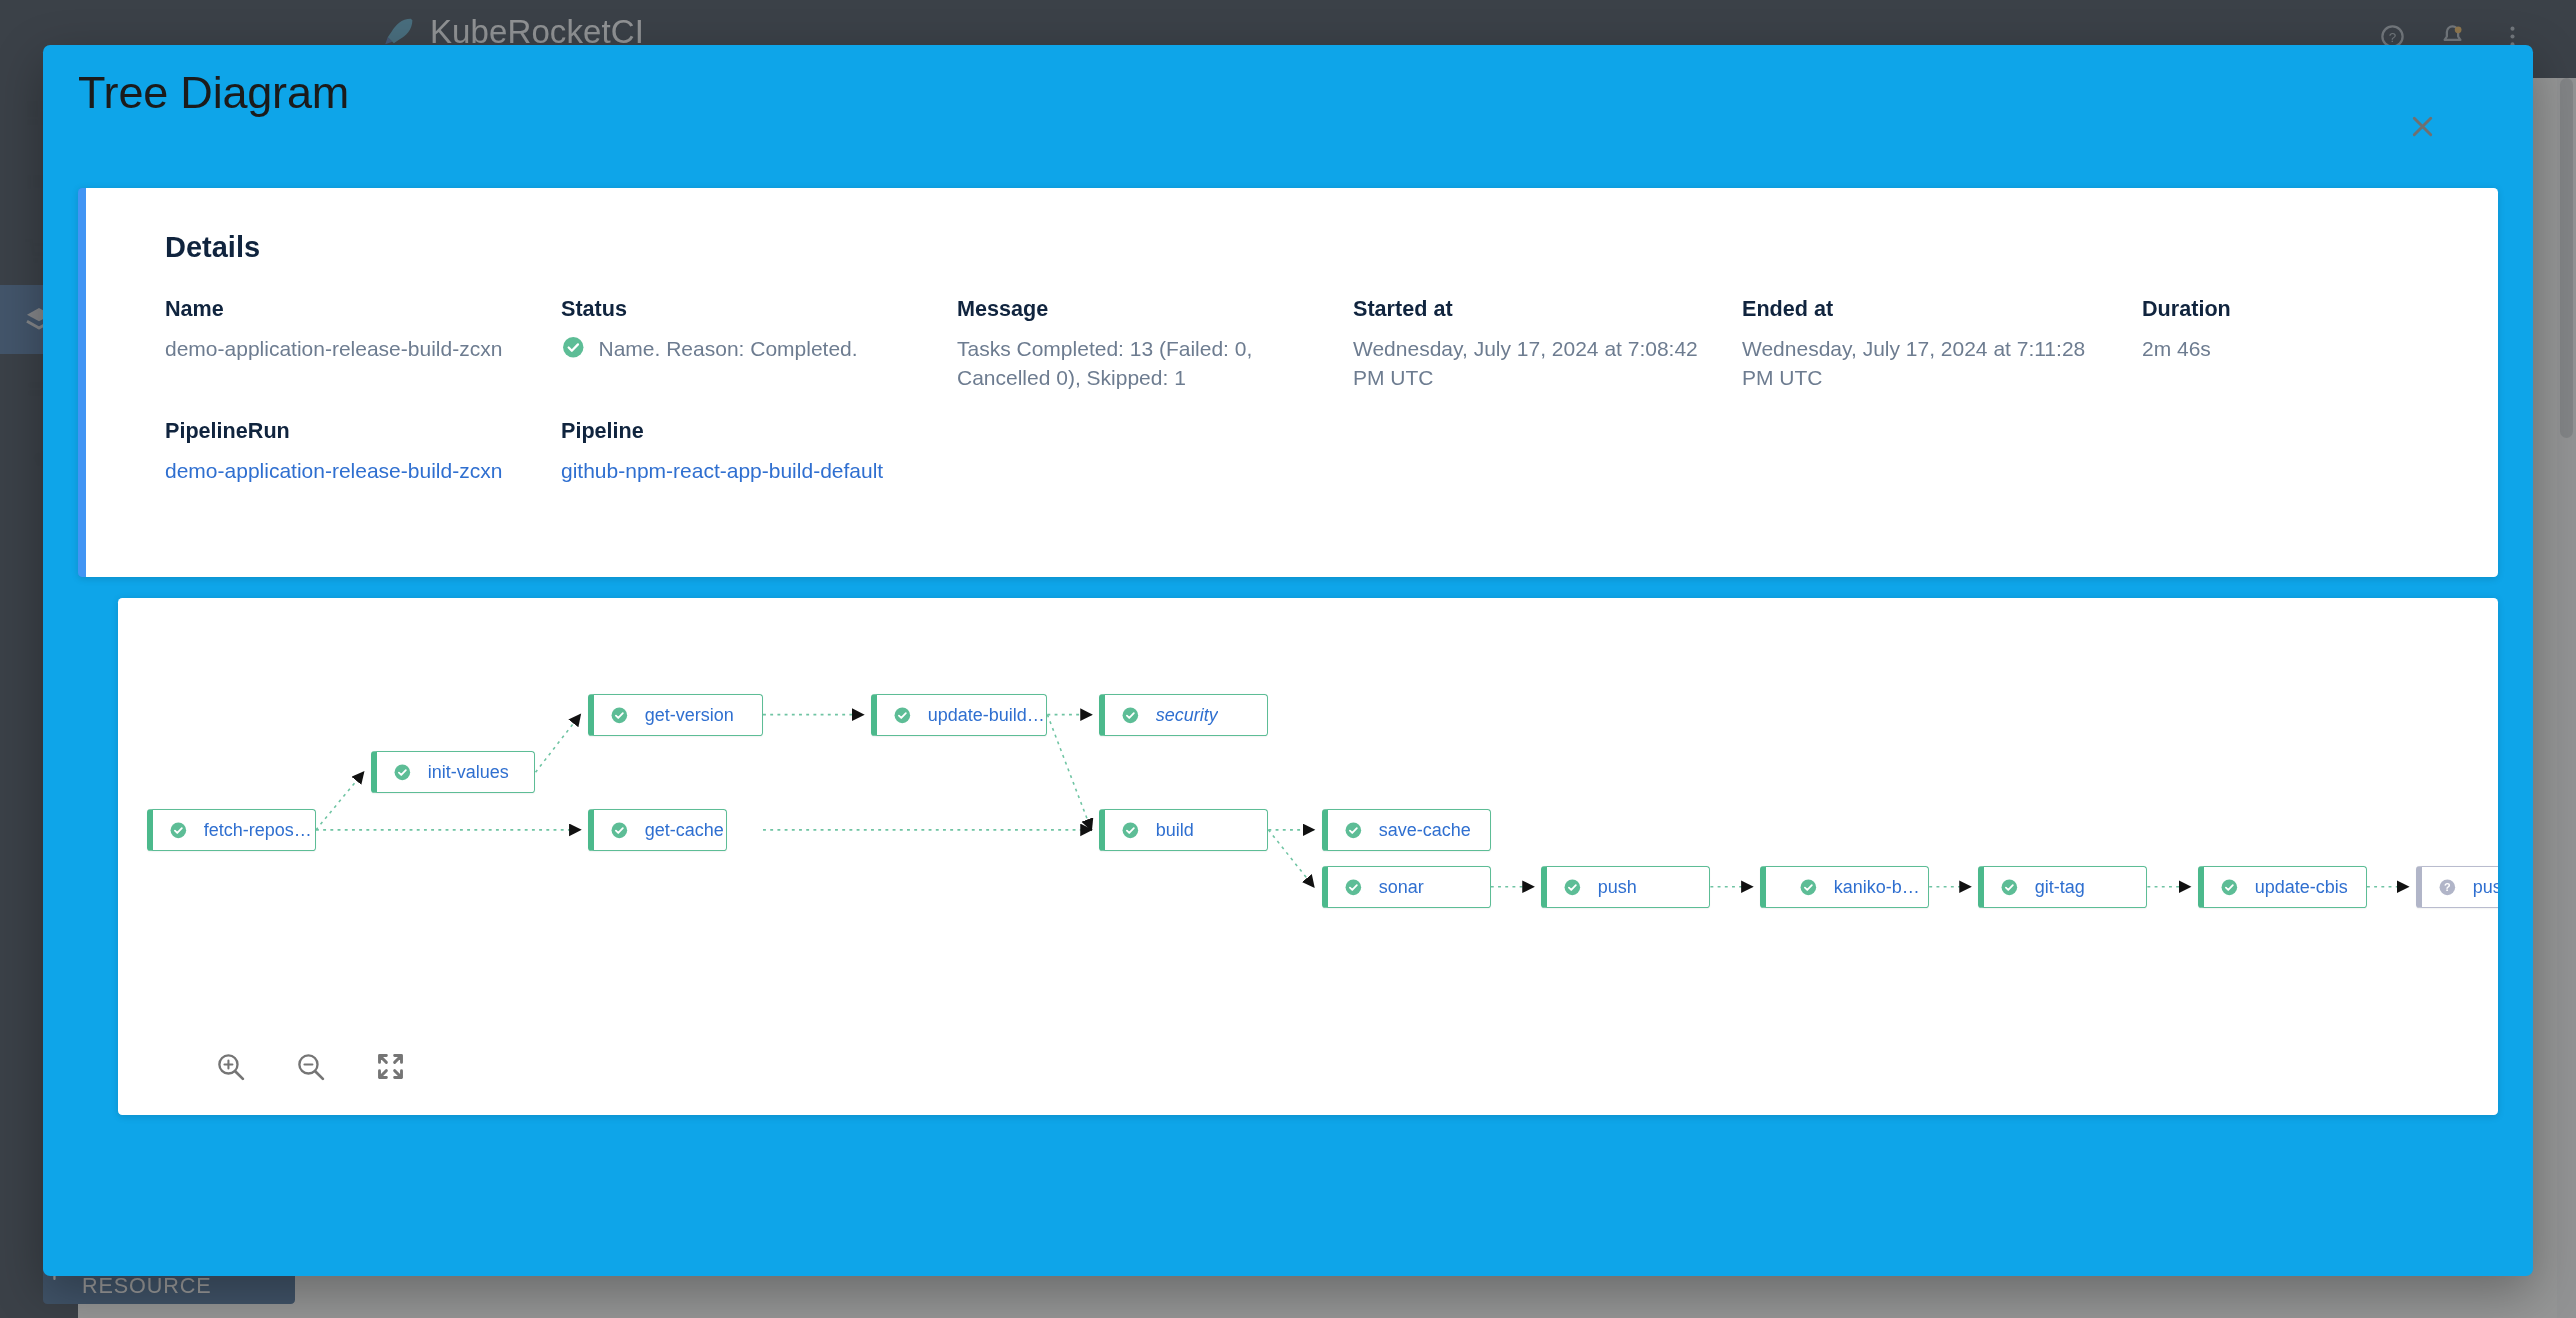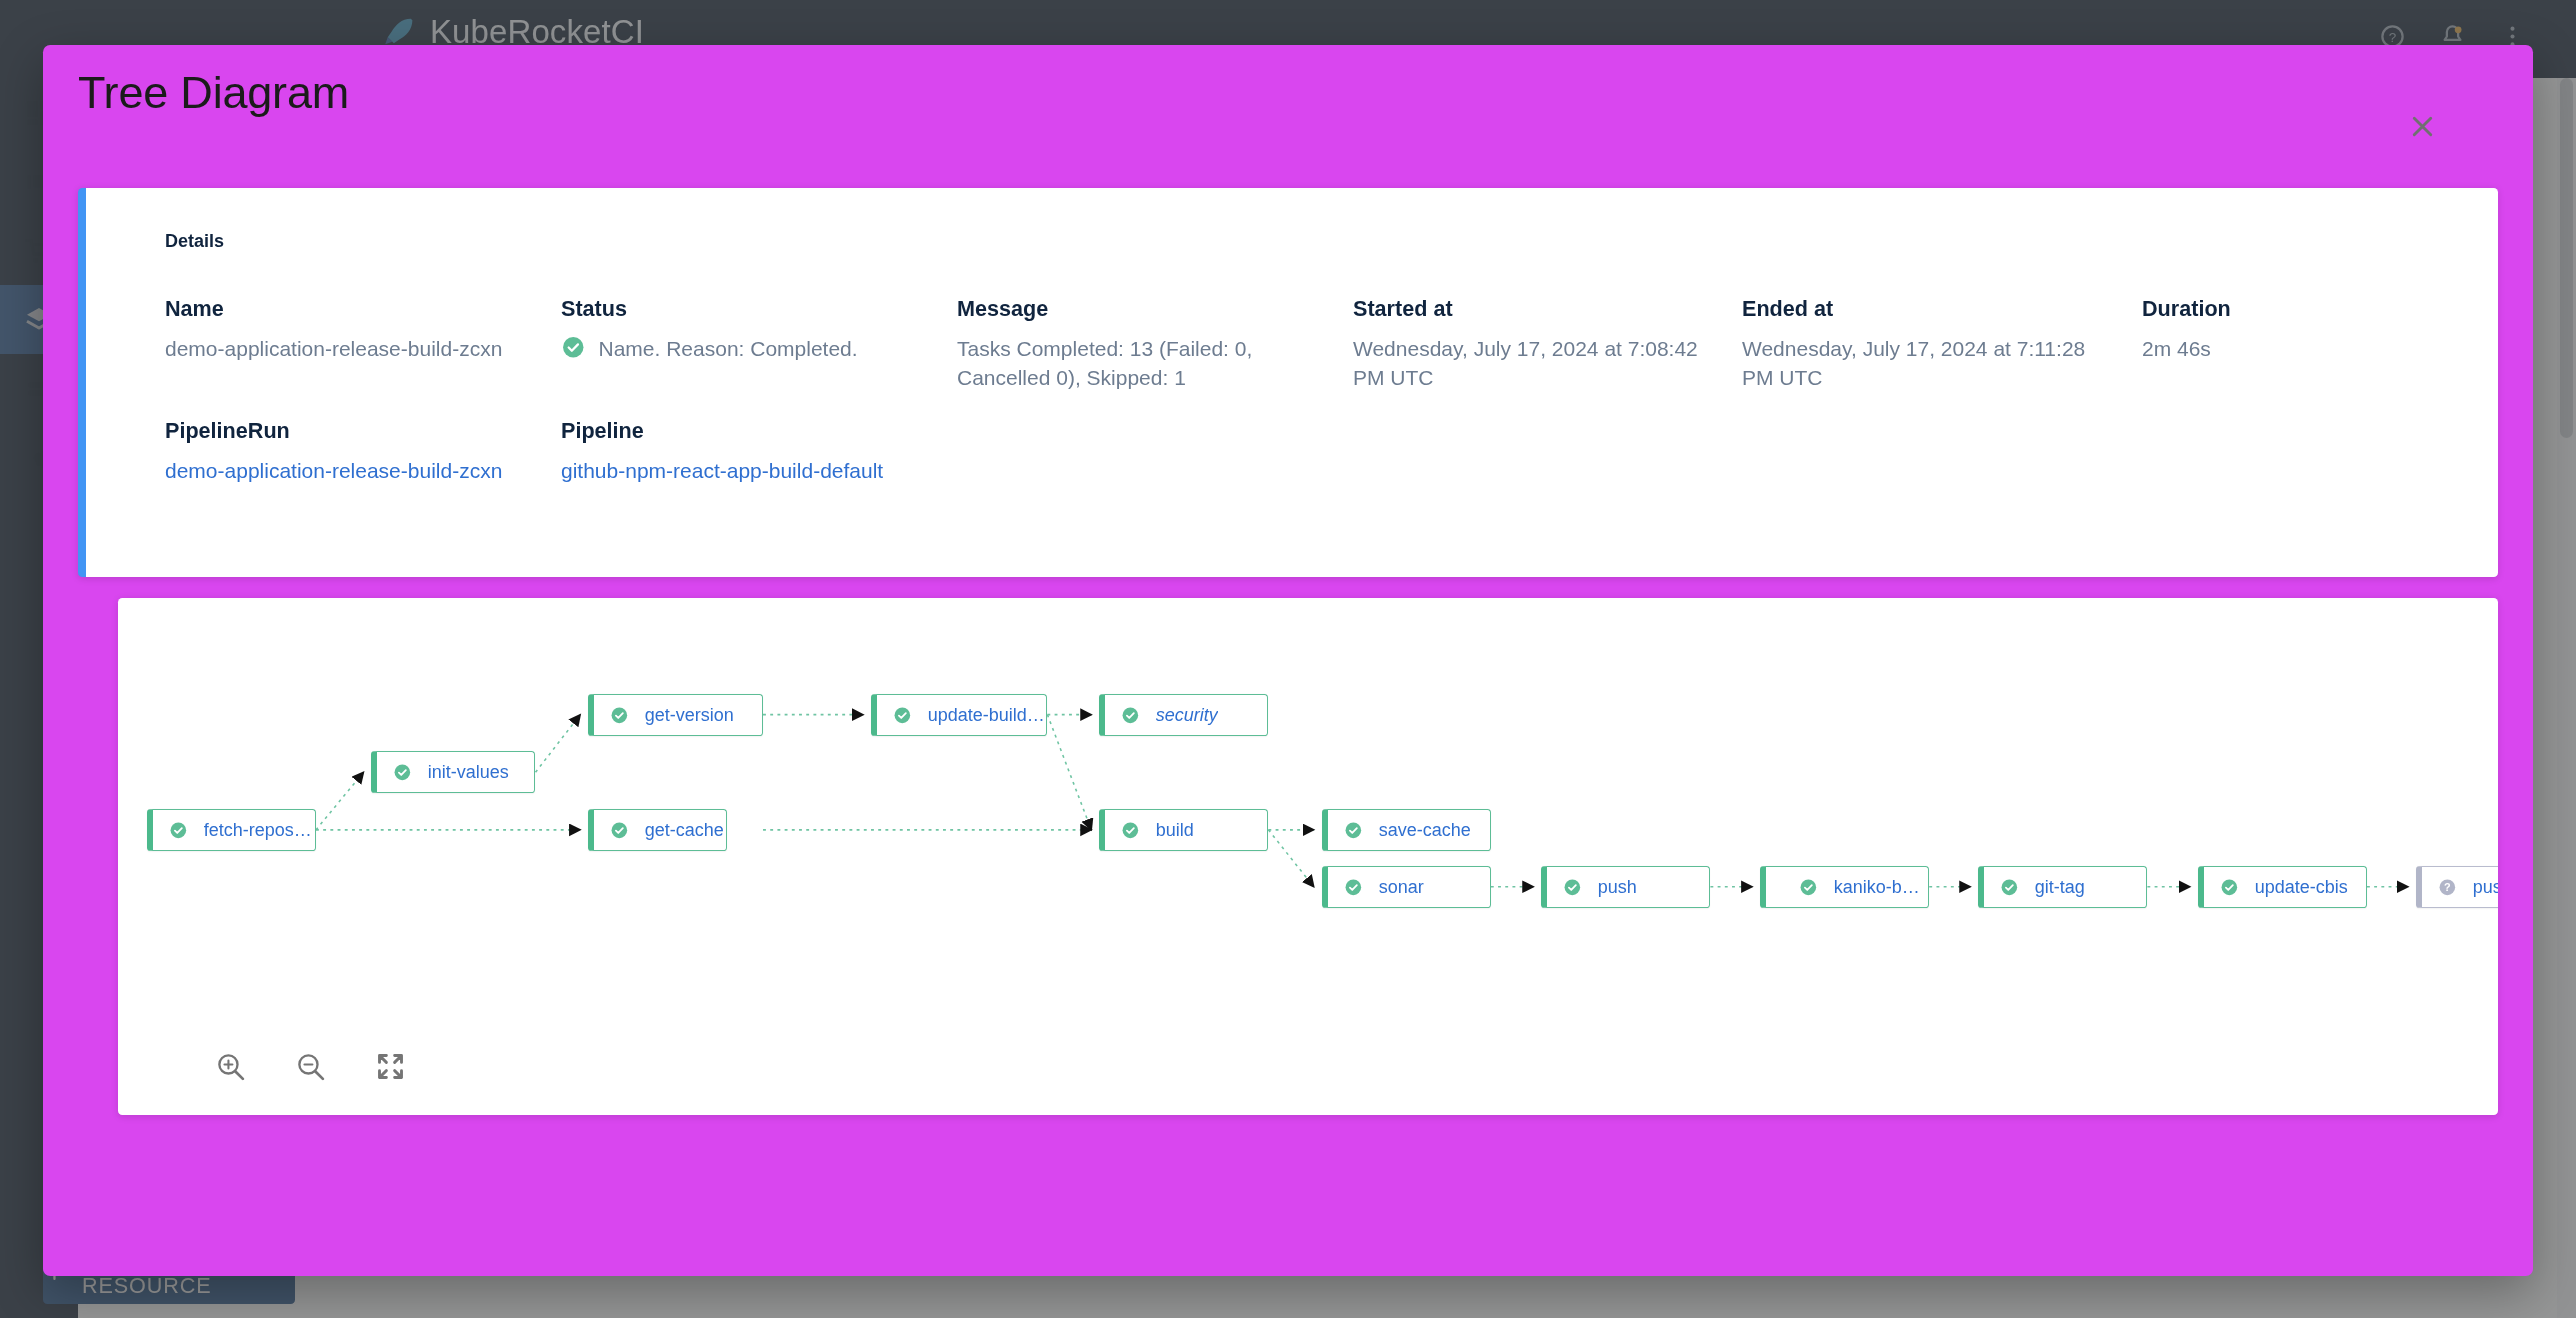--- a/index.html
+++ b/index.html
@@ -106,21 +106,21 @@
     background: rgba(90, 90, 90, 0.62);
   }
 
   
   #modal {
     position: absolute;
     left: 43px;
     top: 45px;
     width: 2490px;
     height: 1231px;
-    background: #d946ef;
+    background: #0ea5e9;
     border-radius: 7.2px;
     box-shadow: 0 16px 50px rgba(0,0,0,0.30);
     overflow: hidden;
   }
 
   #modal-header {
     position: relative;
     height: 92px;
   }
   #modal-title {
@@ -157,21 +157,21 @@
     height: 389px;
     background: #ffffff;
     border-radius: 4.3px;
     box-shadow: 0 1.4px 7.2px rgba(0,0,0,0.13);
     border-left: 8px solid #4295f4;
   }
   #details-title {
     position: absolute;
     left: 79px;
     top: 43px;
-    font-size: 18px;
+    font-size: 29px;
     font-weight: 700;
     color: #10243e;
   }
   #details-grid {
     position: absolute;
     left: 79px;
     top: 108px;
     right: 29px;
     display: flex;
   }

